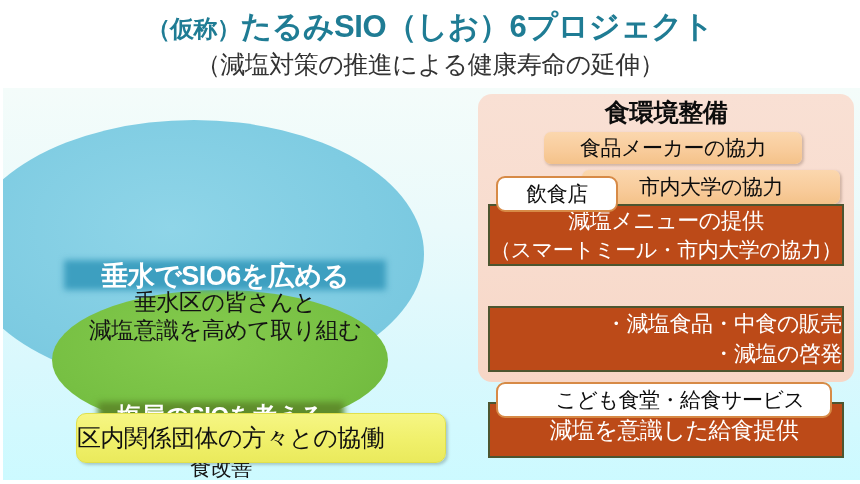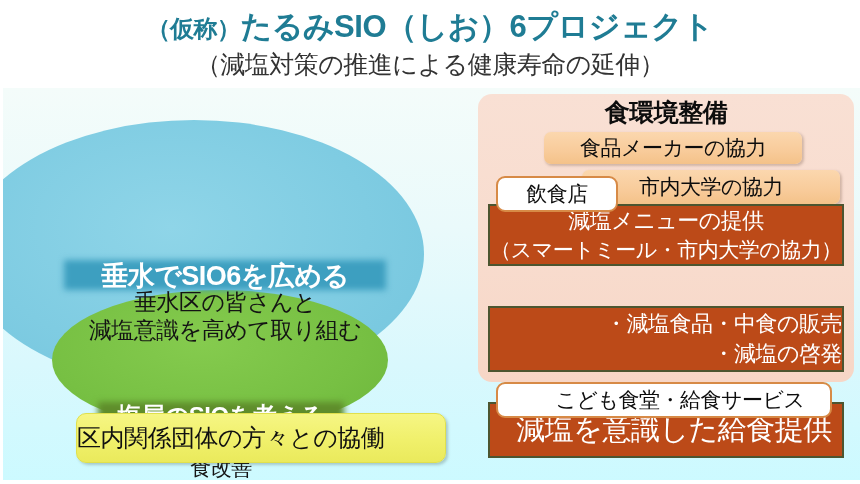--- a/index.html
+++ b/index.html
@@ -252,21 +252,21 @@
     padding-left: 18px;
   }
   .rust-retail .rtxt { font-size: 22px; line-height: 30px; }
 
   .rust-school {
     left: 10px; top: 308px;
     width: 356px; height: 56px;
     display: flex;
     align-items: center; justify-content: center;
   }
-  .rust-school .rtxt { font-size: 29px; margin-left: 16px; }
+  .rust-school .rtxt { font-size: 23px; margin-left: 16px; }
 
   
   .bottom-strip {
     position: absolute;
     left: 0; bottom: 0;
     width: 860px;
     height: 4px;
     background: #FFFFFF;
     z-index: 50;
   }

